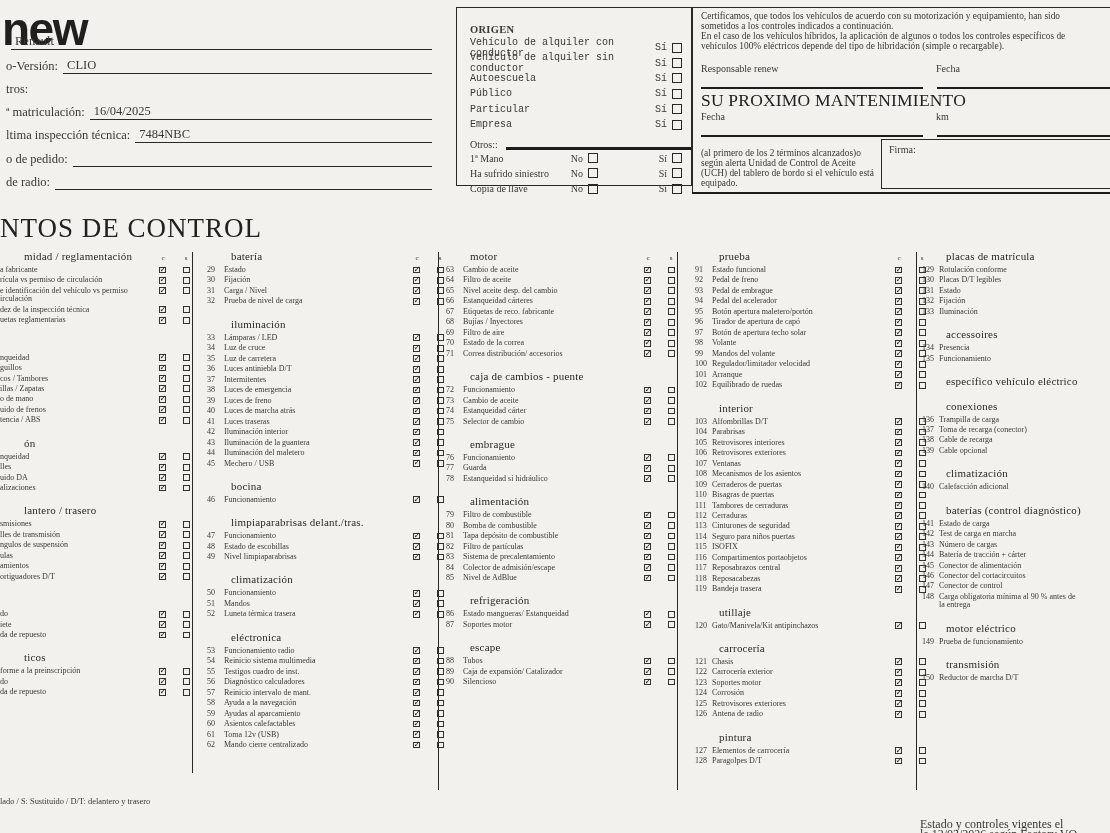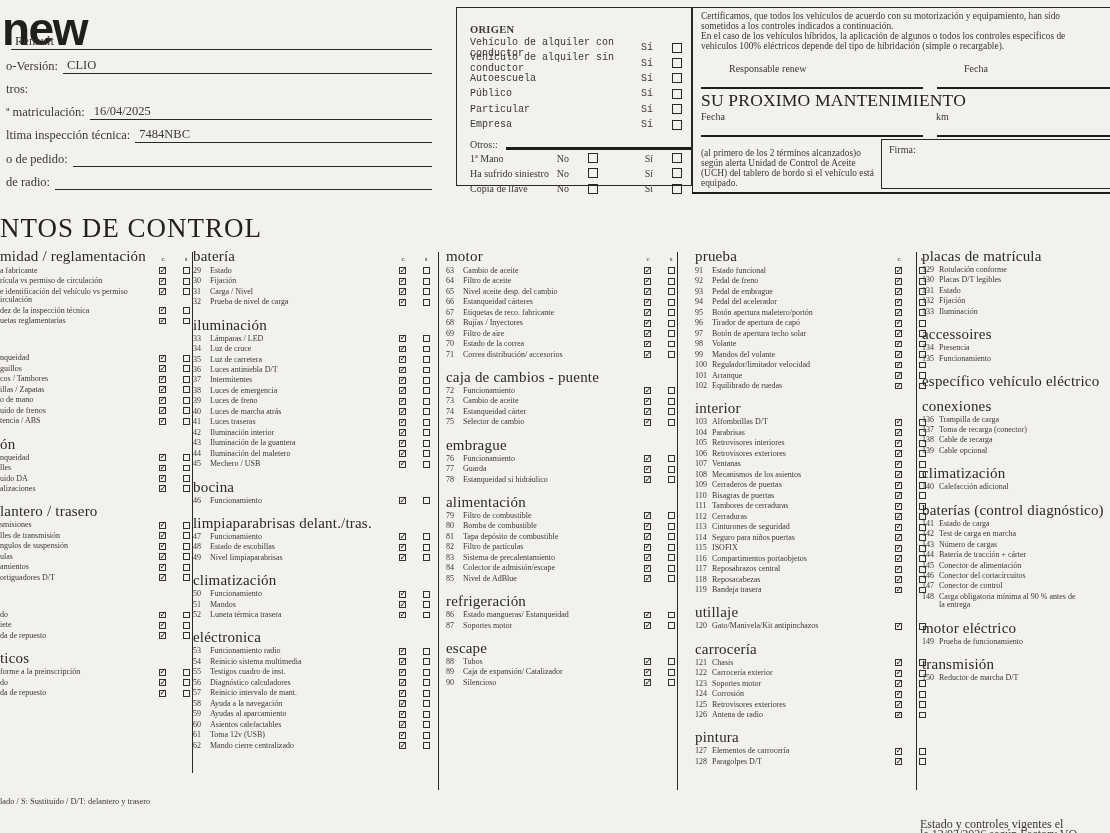--- a/index.html
+++ b/index.html
@@ -13,62 +13,62 @@
   .vf-label{white-space:nowrap;padding-right:5px;}
   .vf-line{flex:1;border-bottom:1.7px solid #2a2825;padding-left:4px;line-height:15px;min-height:15px;}
   
   #topline{position:absolute;left:456px;top:7px;width:654px;border-top:1.7px solid #2a2825;}
   #origen{position:absolute;left:456px;top:7px;width:236px;height:179px;border:1.7px solid #2a2825;
           box-sizing:border-box;padding:16px 9px 0 13px;font-size:10px;background:transparent;}
   .or-title{font-weight:bold;font-size:10.5px;margin-bottom:5px;letter-spacing:0.3px;}
   .or-row{display:flex;align-items:center;height:15.4px;font-family:Liberation Mono, monospace;}
   .or-label{flex:1;}
   .or-pair{display:flex;align-items:center;}
-  .or-pair .si-t,.or-pair .no-t{margin-right:19px;}
+  .or-pair .si-t,.or-pair .no-t{margin-right:5px;}
   .or-box{width:8px;height:8px;border:1.3px solid #2a2825;flex:none;}
   .or-no{width:88px;display:flex;justify-content:flex-start;}
   .or-otros{display:flex;align-items:flex-end;height:17px;margin-top:1px;}
   .or-otros-line{flex:1;border-bottom:3px solid #1e1d1b;margin-left:8px;margin-right:-9px;}
   .or-dual{display:flex;align-items:center;height:15.4px;}
   .or-dual .or-label{flex:1;}
   
   #vdiv-cert{position:absolute;left:692px;top:7px;height:185px;border-left:1.8px solid #2a2825;}
   #botline{position:absolute;left:692px;top:192px;width:418px;border-top:2.6px solid #1e1d1b;}
   #cert{position:absolute;left:701px;top:12px;width:420px;}
   .cert-line{font-size:9.4px;line-height:9.9px;white-space:nowrap;}
   .cert-row{display:flex;font-size:10px;margin-top:11px;}
-  .cert-row .c1{width:235px;margin-left:28px;}
+  .cert-row .c1{width:235px;}
   .ul-row{display:flex;margin-top:13px;}
   .ul-row .seg1{width:222px;border-top:2.3px solid #1e1d1b;margin-right:14px;}
   .ul-row .seg2{flex:1;border-top:2.3px solid #1e1d1b;}
   #su-title{font-size:17.5px;letter-spacing:0.2px;color:#23211f;margin-top:1px;white-space:nowrap;}
   .fk-row{display:flex;font-size:10px;margin-top:0px;}
   .fk-row .c1{width:235px;}
   #cert-note{font-size:9.4px;line-height:10px;margin-top:11px;white-space:pre-line;width:180px;}
   #firma-box{position:absolute;left:180px;top:127px;width:240px;height:50px;
              border:1.6px solid #2a2825;font-size:10px;padding:4px 7px;box-sizing:border-box;}
   
   #main-title{position:absolute;left:0px;top:213px;font-size:27px;letter-spacing:1px;color:#23211f;}
   
   .col{position:absolute;top:250px;font-size:8px;line-height:8.3px;}
   #col1{left:0;width:190px;}
-  #col2{left:193px;width:237px;}
+  #col2{left:207px;width:237px;}
   #col3{left:446px;width:229px;}
   #col4{left:683px;width:231px;margin-left:12px;}
   #col5{left:922px;width:200px;}
   .vdiv{position:absolute;top:252px;border-left:1.6px solid #2a2825;width:0;}
   #d1{left:192px;height:521px;}
   #d2{left:438px;height:538px;}
   #d3{left:677px;height:538px;}
   #d4{left:916px;height:538px;}
   .sec{margin-top:12px;}
   .sec.first{margin-top:0;}
   .sec.headless{margin-top:29px;}
   .sec-head{display:flex;align-items:baseline;margin-bottom:3.5px;}
-  .sec-title{font-size:15px;line-height:12.5px;color:#2b2926;letter-spacing:0.2px;}
+  .sec-title{font-size:11px;line-height:12.5px;color:#2b2926;letter-spacing:0.2px;padding-left:24px;}
   .cs-heads{margin-left:auto;width:31px;display:flex;justify-content:space-between;
             font-size:7px;color:#2b2926;flex:none;}
   .cs-heads span{width:8px;text-align:center;}
   .row{display:flex;align-items:flex-start;margin-top:2.2px;}
   .n{width:17px;flex:none;}
   .t{flex:1;white-space:pre-line;padding-right:3px;}
   .bx{flex:none;width:31px;display:flex;justify-content:space-between;margin-top:0.5px;}
   .cb{width:6.8px;height:6.8px;border:1.1px solid #34322f;position:relative;box-sizing:border-box;background:transparent;}
   .cb.ck::after{content:"✓";position:absolute;left:-0.5px;top:-2.6px;font-size:8.5px;color:#2b2926;}
   

